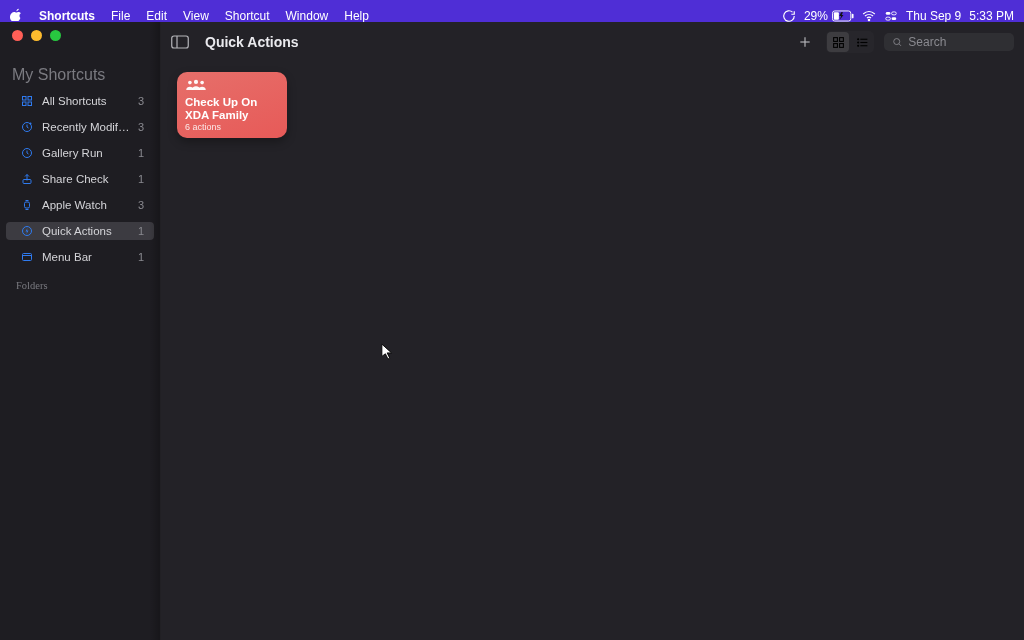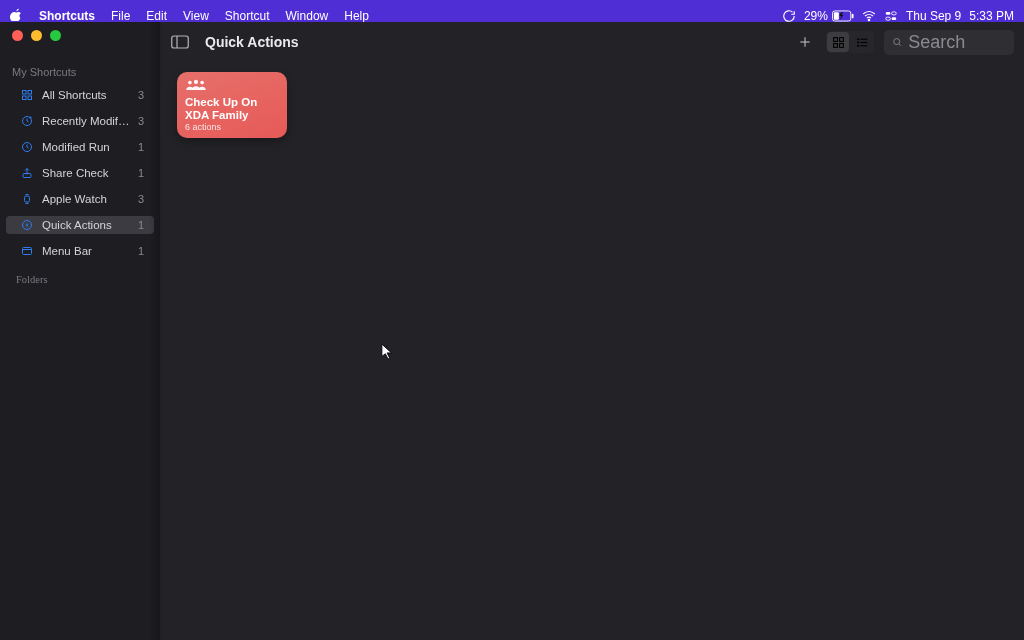--- a/index.html
+++ b/index.html
@@ -20,41 +20,41 @@
 .sidebar { width: 160px; background: #1e1d22; padding: 8px 0 0 0; display: flex; flex-direction: column; font-size: 11px; color: #c9c9cc; position: relative; }
 .traffic { position: absolute; top: 8px; left: 12px; display: flex; gap: 8px; }
 .tl { width: 11px; height: 11px; border-radius: 50%; }
 .tl.red { background: #ff5f57; }
 .tl.yellow { background: #febc2e; }
 .tl.green { background: #28c840; }
 
 .side-body { margin-top: 28px; display: flex; flex-direction: column; }
 .side-gallery { display: flex; align-items: center; gap: 8px; padding: 4px 12px 6px 14px; color: #dcdce0; font-size: 12px; }
 .side-gallery .gic { color: #2f7bf0; display:inline-flex; }
-.side-section { padding: 8px 12px 2px 12px; color: #7a7a80; font-size: 11px; }
+.side-section { padding: 8px 12px 2px 12px; color: #7a7a80; font-size: 16px; }
 .side-list { display: flex; flex-direction: column; margin-top: 2px; }
 .side-item { display: flex; align-items: center; gap: 8px; padding: 3px 10px 3px 14px; color: #d4d4d8; font-size: 11.5px; border-radius: 4px; margin: 4px 6px; cursor: default; }
 .side-item.selected { background: #3c3b41; }
 .side-item .ic { width: 14px; display:inline-flex; justify-content:center; color:#2f7bf0; }
 .side-item .lbl { flex: 1; white-space: nowrap; overflow: hidden; text-overflow: ellipsis; }
 .side-item .cnt { color: #8a8a90; font-size: 11px; }
 .side-folders { padding: 10px 12px 2px 16px; color: #7a7a80; font-size: 10.5px; font-family: Liberation Serif, serif; }
 
 .main { flex: 1; background: #232227; display: flex; flex-direction: column; border-left: 1px solid rgba(255,255,255,0.04); }
 .toolbar { height: 40px; display: flex; align-items: center; padding: 0 10px; gap: 10px; }
 .toolbar .toggle { color: #b5b5ba; display:inline-flex; }
 .toolbar .title { color: #eaeaee; font-size: 14px; font-weight: 600; margin-left: 6px; }
 .toolbar .spacer { flex: 1; }
 .toolbar .btn { width: 22px; height: 22px; display: inline-flex; align-items: center; justify-content: center; color: #b5b5ba; border-radius: 4px; }
 .toolbar .view-seg { display:flex; gap:2px; background: rgba(255,255,255,0.02); border-radius:5px; padding:1px; }
 .toolbar .seg { width:22px; height:20px; display:inline-flex; align-items:center; justify-content:center; border-radius:4px; }
 .toolbar .seg.active { background: rgba(255,255,255,0.10); }
 .search-wrap { display:flex; align-items:center; gap:6px; background: rgba(255,255,255,0.06); border-radius:5px; padding:2px 8px; width:130px; }
 .search-wrap svg { width:12px; height:12px; color:#8a8a90; }
-.search-wrap input { background: transparent; border: none; outline: none; color:#fde047; font-size:18px; width:100%; }
+.search-wrap input { background: transparent; border: none; outline: none; color:#fde047; font-size:12px; width:100%; }
 .search-wrap input::placeholder { color:#8a8a90; }
 
 .content { flex:1; padding: 10px 16px; position: relative; }
 .card { width: 110px; height: 66px; border-radius: 10px; background: linear-gradient(160deg, #e66f6a 0%, #e75a58 100%); color:#fff; padding:6px 8px 6px 8px; display:flex; flex-direction:column; justify-content:space-between; box-shadow: 0 4px 10px rgba(0,0,0,0.3); }
 .card .cic { color: rgba(255,255,255,0.95); }
 .card .ct { font-size: 11.5px; font-weight: 600; line-height: 1.15; }
 .card .cs { font-size: 9px; color: rgba(255,255,255,0.85); }
 .card .top { display:flex; justify-content:space-between; align-items:flex-start; }
 
 .cursor { position:absolute; left:220px; top:281px; width:14px; height:18px; color:#fff; pointer-events:none; }
@@ -154,21 +154,21 @@
           <span class="lbl">Recently Modified</span>
           <span class="cnt">3</span>
         </div>
         <div class="side-item">
           <span class="ic">
               <svg width="12" height="12" viewBox="0 0 24 24" fill="none" stroke="currentColor" stroke-width="2">
                 <circle cx="12" cy="12" r="9"></circle>
                 <path d="M12 7v5l3 2"></path>
               </svg>
             </span>
-          <span class="lbl">Modified Run</span>
+          <span class="lbl">Gallery Run</span>
           <span class="cnt">1</span>
         </div>
         <div class="side-item">
           <span class="ic">
               <svg width="12" height="12" viewBox="0 0 24 24" fill="none" stroke="currentColor" stroke-width="2">
                 <path d="M12 3v12"></path>
                 <path d="M8 7l4-4 4 4"></path>
                 <rect x="4" y="13" width="16" height="8" rx="2"></rect>
               </svg>
             </span>

